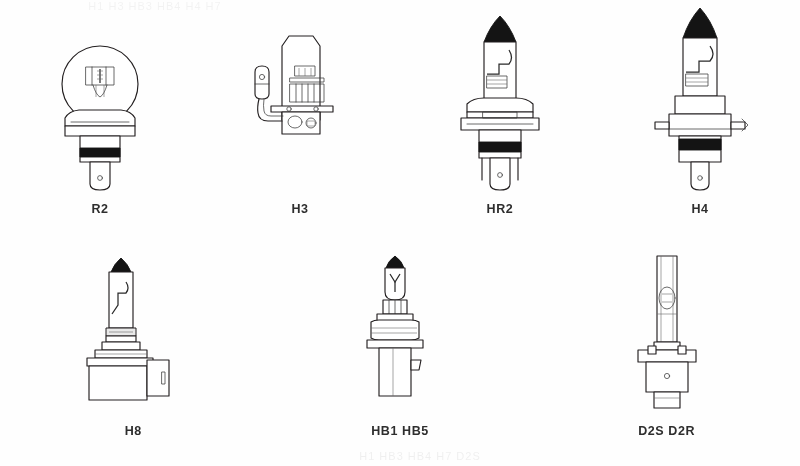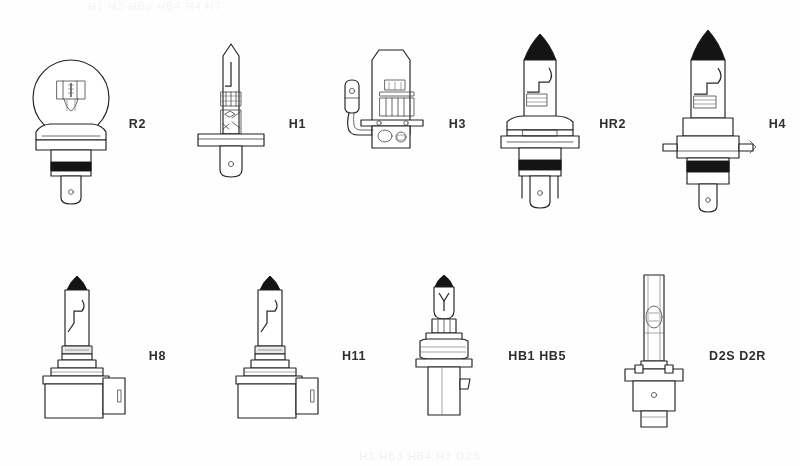--- a/index.html
+++ b/index.html
@@ -50,21 +50,21 @@
     align-items: flex-end;
     justify-content: space-around;
   }
   #row-top { top: 22px; height: 198px; }
   #row-bottom { top: 264px; height: 178px; }
 
   .bulb-cell {
     width: 132px;
     height: 100%;
     display: flex;
-    flex-direction: row;
+    flex-direction: column;
     align-items: center;
     justify-content: flex-end;
     position: relative;
   }
   .art {
     flex: 1 1 auto;
     width: 100%;
     display: flex;
     align-items: flex-end;
     justify-content: center;
@@ -126,46 +126,20 @@
           <path d="M35 114 h40 v26 h-40 z" class="fill-w"></path>
           <rect x="35" y="126" width="40" height="9" class="fill-k"></rect>
 
           <path d="M45 140 h20 v22 q0 6 -10 6 q-10 0 -10 -6 z" class="fill-w"></path>
           <circle cx="55" cy="156" r="2.4" class="ln-t"></circle>
         </svg>
       </div>
       <div class="bulb-label">R2</div>
     </div>
 
-    <div class="bulb-cell">
-      <div class="art">
-        <svg width="110" height="170" viewBox="0 0 110 170">
-
-          <path d="M55 8 l8 12 v78 h-16 v-78 z" class="fill-w"></path>
-
-          <path d="M55 26 v24 l-6 0" class="fil"></path>
-
-          <path d="M45 56 h20 v14 h-20 z" class="ln-t"></path>
-          <path d="M50 56 v14 M55 56 v14 M60 56 v14" class="ln-t"></path>
-          <path d="M45 60 h20 M45 65 h20" class="hair"></path>
-
-          <path d="M45 74 h20 v24 h-20 z" class="ln-t"></path>
-          <path d="M49 78 l5 -3 l5 3 l-5 3 z" class="ln-t"></path>
-          <path d="M56 82 l8 -6 M56 86 l8 6" class="ln-t"></path>
-          <path d="M47 88 l6 5 M47 93 l6 -5" class="ln-t"></path>
-
-          <path d="M22 98 h66 v12 h-66 z" class="fill-w"></path>
-          <path d="M22 103 h66" class="ln-t"></path>
-
-          <path d="M44 110 h22 v24 q0 7 -11 7 q-11 0 -11 -7 z" class="fill-w"></path>
-          <circle cx="55" cy="128" r="2.6" class="ln-t"></circle>
-        </svg>
-      </div>
-      <div class="bulb-label">H1</div>
-    </div>
 
     <div class="bulb-cell">
       <div class="art">
         <svg width="118" height="170" viewBox="0 0 118 170">
 
           <path d="M72 14 l7 10 v74 h-38 v-74 l7 -10 z" class="fill-w"></path>
 
           <path d="M54 44 h20 v10 h-20 z" class="ln-t"></path>
           <path d="M58 46 v8 M64 46 v8 M70 46 v8" class="hair"></path>
           <path d="M49 56 h34 v4 h-34 z" class="ln-t"></path>
@@ -278,40 +252,20 @@
           <path d="M16 110 h58 v34 h-58 z" class="fill-w"></path>
 
           <path d="M74 104 h22 v36 h-22 z" class="fill-w"></path>
           <path d="M89 116 h3 v12 h-3 z" class="ln-t"></path>
         </svg>
       </div>
       <div class="bulb-label">H8</div>
     </div>
 
 
-    <div class="bulb-cell">
-      <div class="art">
-        <svg width="120" height="158" viewBox="0 0 120 158">
-          <path d="M48 2 q7 6 10 14 h-20 q3 -8 10 -14 z" class="fill-k"></path>
-          <path d="M36 16 h24 v56 h-24 z" class="fill-w"></path>
-          <path d="M53 26 q4 6 0 11 l-8 0 l0 12 l-6 9" class="fil"></path>
-          <path d="M33 72 h30 v8 h-30 z" class="fill-g"></path>
-          <path d="M33 80 h30 v6 h-30 z" class="fill-w"></path>
-          <path d="M36 76 h24" class="hair"></path>
-          <path d="M29 86 h38 v8 h-38 z" class="fill-w"></path>
-          <path d="M22 94 h52 v8 h-52 z" class="fill-w"></path>
-          <path d="M14 102 h66 v8 h-66 z" class="fill-w"></path>
-          <path d="M22 98 h52" class="hair"></path>
-          <path d="M16 110 h58 v34 h-58 z" class="fill-w"></path>
-          <path d="M74 104 h22 v36 h-22 z" class="fill-w"></path>
-          <path d="M89 116 h3 v12 h-3 z" class="ln-t"></path>
-        </svg>
-      </div>
-      <div class="bulb-label">H11</div>
-    </div>
 
 
     <div class="bulb-cell">
       <div class="art">
         <svg width="118" height="160" viewBox="0 0 118 160">
 
           <path d="M54 2 q7 5 9 12 h-18 q2 -7 9 -12 z" class="fill-k"></path>
 
           <path d="M44 14 h20 v24 q0 8 -10 8 q-10 0 -10 -8 z" class="fill-w"></path>
           <path d="M49 20 l5 8 l5 -8" class="fil"></path>

